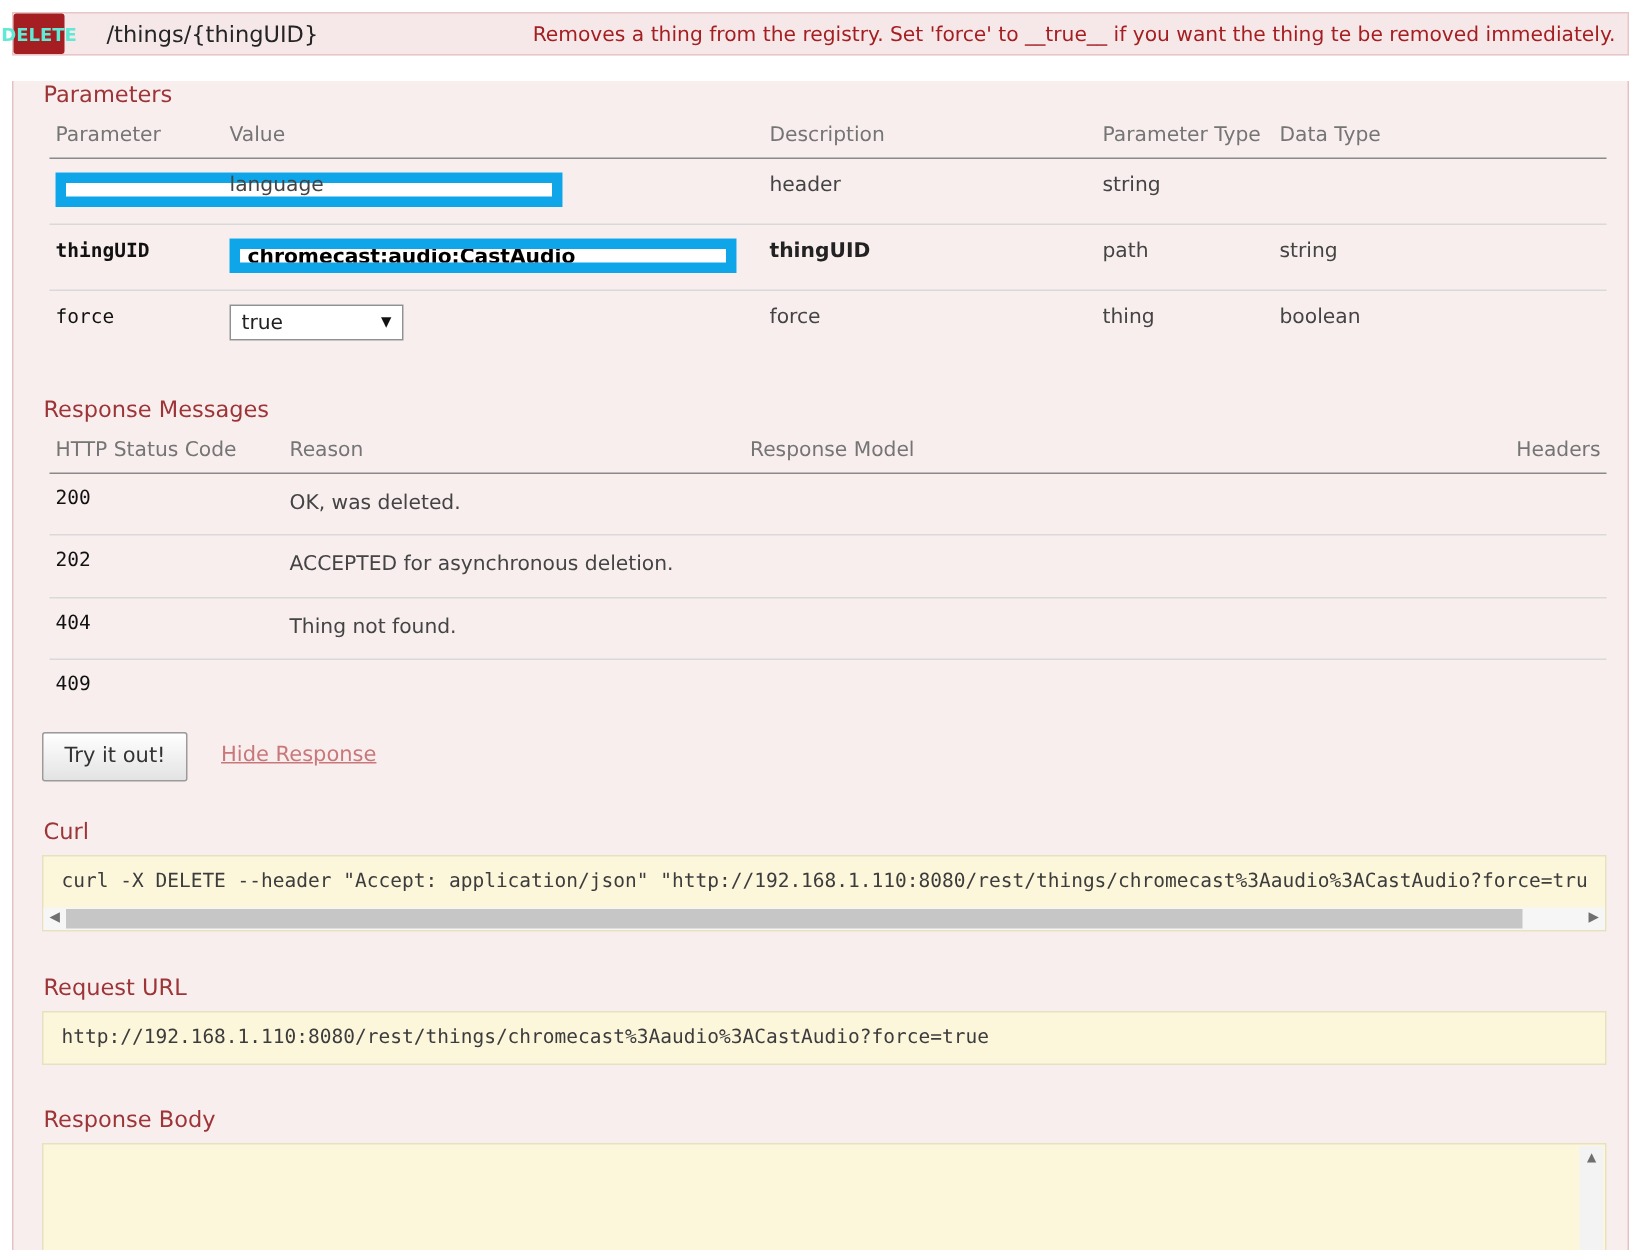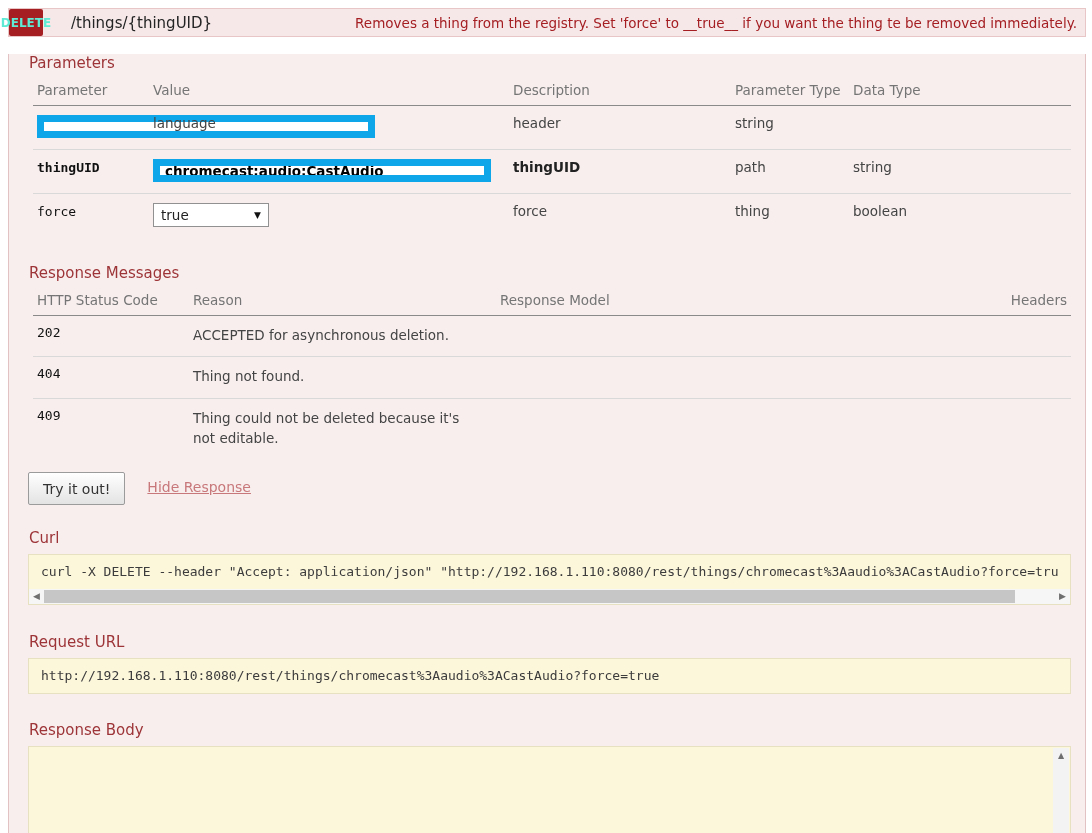--- a/index.html
+++ b/index.html
@@ -140,34 +140,39 @@
     <h4 class="section-h" style="margin-top:26px">Response Messages</h4>
     <div class="tbl resps">
       <div class="thead">
         <div class="cell">HTTP Status Code</div>
         <div class="cell">Reason</div>
         <div class="cell">Response Model</div>
         <div class="cell right">Headers</div>
       </div>
 
       <div class="trow">
+        <div class="cell mono">200</div>
+        <div class="cell reason-cell">OK, was deleted.</div>
+        <div class="cell"></div>
+        <div class="cell right"></div>
+      </div>
+      <div class="trow">
         <div class="cell mono">202</div>
         <div class="cell reason-cell">ACCEPTED for asynchronous deletion.</div>
         <div class="cell"></div>
         <div class="cell right"></div>
       </div>
       <div class="trow">
         <div class="cell mono">404</div>
         <div class="cell reason-cell">Thing not found.</div>
         <div class="cell"></div>
         <div class="cell right"></div>
       </div>
       <div class="trow">
         <div class="cell mono">409</div>
-        <div class="cell reason-cell">Thing could not be deleted because it's not editable.</div>
         <div class="cell"></div>
         <div class="cell right"></div>
       </div>
     </div>
 
     <div class="actions">
       <button class="try-btn">Try it out!</button>
       <a class="hide-link">Hide Response</a>
     </div>
 

